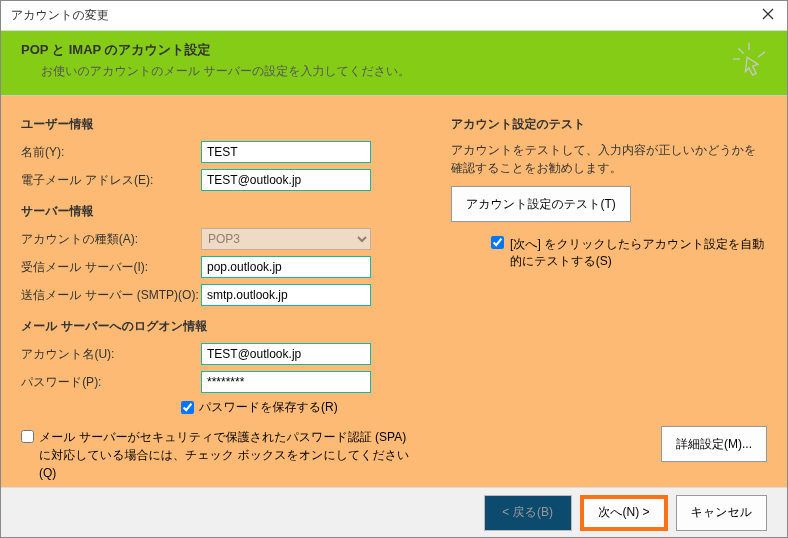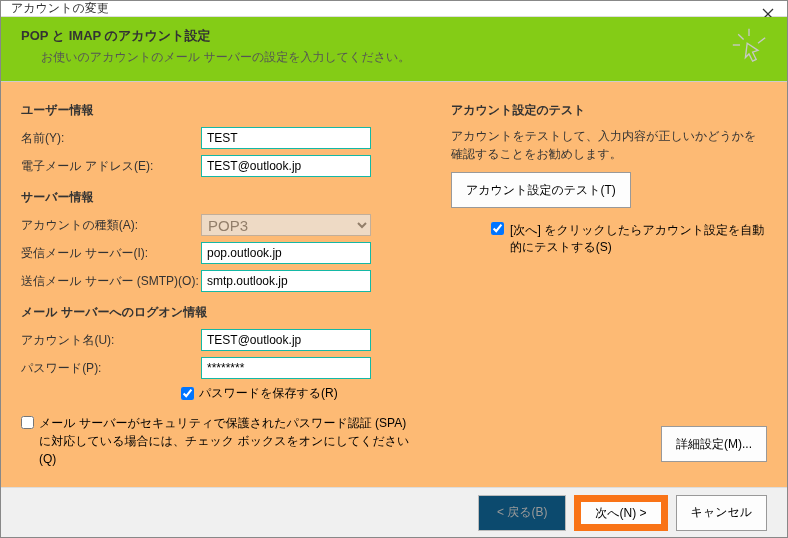--- a/index.html
+++ b/index.html
@@ -1,49 +1,49 @@
 <!DOCTYPE html>
 <html><head>
 <meta charset="utf-8">
 <style>
 * { box-sizing: border-box; margin: 0; padding: 0; }
 body { font-family: "Yu Gothic UI", "Meiryo", sans-serif; font-size: 12px; background: #fff; }
 .window { width: 788px; height: 538px; border: 1px solid #888; background: #fff; position: relative; }
-.titlebar { height: 16px; display: flex; align-items: center; padding: 0 10px; border-bottom: 1px solid #ddd; }
+.titlebar { height: 30px; display: flex; align-items: center; padding: 0 10px; border-bottom: 1px solid #ddd; }
 .titlebar-text { font-size: 12px; color: #333; }
 .close-btn { position: absolute; right: 8px; top: 6px; width: 18px; height: 18px; cursor: pointer; }
 .close-btn svg { width: 14px; height: 14px; }
 .header { padding: 10px 20px 15px 20px; background: #84cc16; border-bottom: 1px solid #ccc; position: relative; }
 .header-title { font-weight: bold; font-size: 13px; color: #333; }
 .header-subtitle { font-size: 12px; color: #555; margin-left: 20px; margin-top: 4px; }
 .cursor-icon { position: absolute; right: 20px; top: 10px; }
 .cursor-icon svg { width: 36px; height: 36px; stroke: #c8c8c8; fill: none; }
 .content { padding: 20px; display: flex; gap: 30px; background: #fdba74; height: 405px; }
 .left-col { width: 400px; }
 .right-col { flex: 1; }
 .section-title { font-weight: bold; font-size: 12px; color: #333; margin-bottom: 8px; }
 .row { display: flex; align-items: center; margin-bottom: 6px; }
 .label { width: 180px; font-size: 12px; color: #333; }
 input[type="text"], input[type="password"] { width: 170px; height: 22px; border: 1px solid #14b8a6; padding: 0 5px; font-size: 12px; background: #fff; }
-select { width: 170px; height: 22px; border: 1px solid #aaa; padding: 0 2px; font-size: 15px; background: #e8e8e8; color: #666; }
+select { width: 170px; height: 22px; border: 1px solid #aaa; padding: 0 2px; font-size: 12px; background: #e8e8e8; color: #666; }
 .section { margin-bottom: 12px; }
 .checkbox-row { display: flex; align-items: flex-start; margin-top: 6px; font-size: 12px; gap: 5px; }
 .checkbox-row input { margin-top: 2px; }
 .checkbox-indent { margin-left: 160px; }
 .right-text { font-size: 12px; color: #333; line-height: 1.5; margin-bottom: 9px; }
 .btn { background: #fdfdfd; border: 1px solid #999; padding: 3px 14px; font-size: 12px; cursor: pointer; height: 36px; }
 .btn-disabled { color: #999; border-color: #bbb; background: #0c4a6e; }
 .test-btn-area { margin-bottom: 14px; }
 .auto-test { display: flex; gap: 6px; align-items: flex-start; padding-left: 40px; }
 .auto-test-text { font-size: 12px; line-height: 1.4; }
 .detail-btn { position: absolute; right: 20px; bottom: 75px; }
 .footer { position: absolute; bottom: 0; left: 0; right: 0; height: 50px; background: #f0f0f0; border-top: 1px solid #ddd; display: flex; justify-content: flex-end; align-items: center; gap: 8px; padding-right: 20px; }
 .footer .btn { min-width: 88px; }
 .spa-text { font-size: 12px; line-height: 1.5; }
-.next-btn { border: 7px solid #f97316; }
+.next-btn { border: 4px solid #f97316; text-align: right; }
 </style>
 </head>
 <body>
 
 <div class="window">
   <div class="titlebar">
     <span class="titlebar-text">アカウントの変更</span>
     <div class="close-btn">
       <svg viewBox="0 0 14 14">
           <line x1="2" y1="2" x2="12" y2="12" stroke="#333" stroke-width="1.2"></line>

